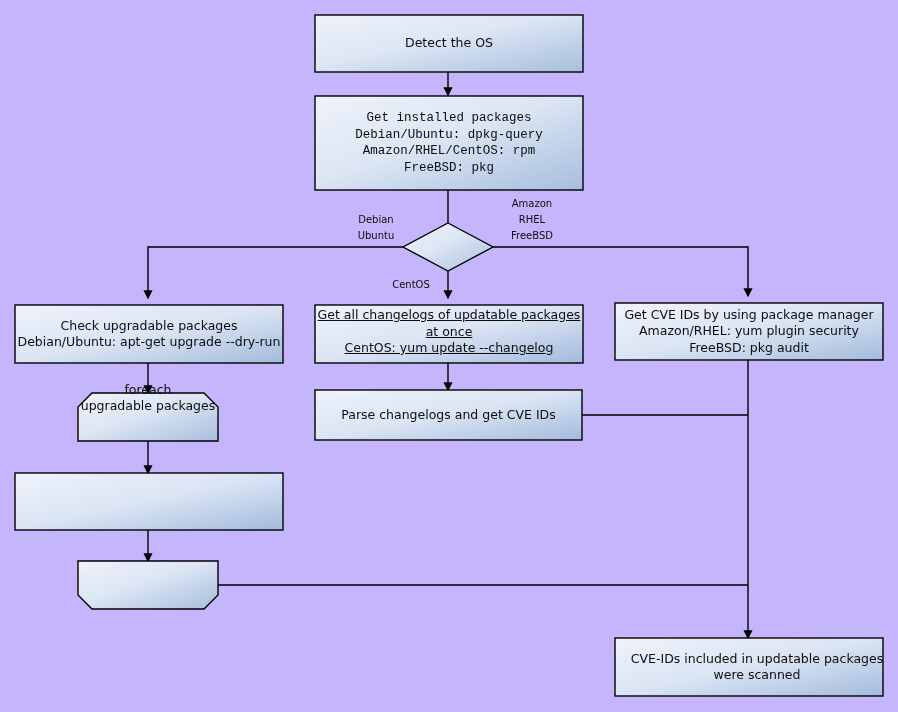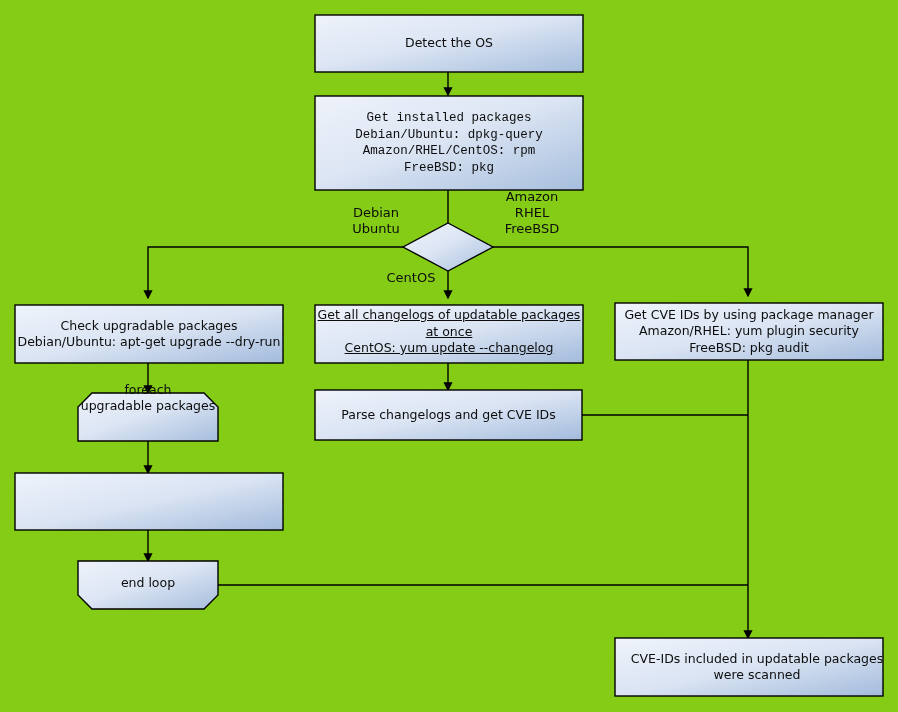--- a/index.html
+++ b/index.html
@@ -7,21 +7,21 @@
     padding: 0;
     background: #ffffff;
   }
   body {
     font-family: "DejaVu Sans", "Liberation Sans", sans-serif;
   }
   #canvas {
     position: relative;
     width: 898px;
     height: 712px;
-    background: #84cc16;
+    background: #c4b5fd;
     overflow: hidden;
   }
   svg.layer {
     position: absolute;
     left: 0;
     top: 0;
     width: 898px;
     height: 712px;
   }
   .node-text {
@@ -32,24 +32,25 @@
     text-align: center;
     color: #0d0d0d;
     font-size: 12.5px;
     line-height: 16.5px;
     white-space: pre-line;
     pointer-events: none;
   }
   .edge-label {
     position: absolute;
     color: #0d0d0d;
-    font-size: 13px;
+    font-size: 10px;
     line-height: 16px;
     text-align: center;
     white-space: pre-line;
+    margin-top: 7px;
   }
 </style>
 </head>
 <body>
 
 <div id="canvas">
 
   <svg class="layer" viewBox="0 0 898 712" xmlns="http://www.w3.org/2000/svg">
     <defs>
       <linearGradient id="nodeGrad" x1="0" y1="0" x2="1" y2="1">
@@ -133,21 +134,20 @@
   <div class="node-text" style="left:615px; top:303px; width:268px; height:57px;">Get CVE IDs by using package manager
 Amazon/RHEL: yum plugin security
 FreeBSD: pkg audit</div>
 
   <div class="node-text" style="left:78px; top:375px; width:140px; height:46px;">foreach
 upgradable  packages</div>
 
 
   <div class="node-text" style="left:315px; top:390px; width:267px; height:50px;border-radius:7px;">Parse changelogs and get CVE IDs</div>
 
-  <div class="node-text" style="left:78px; top:561px; width:140px; height:44px;">end loop</div>
 
   <div class="node-text" style="left:615px; top:638px; width:268px; height:58px;margin-left:8px;">CVE-IDs included in updatable packages
 were scanned</div>
 
   <div class="edge-label" style="left:336px; top:205px; width:80px;">Debian
 Ubuntu</div>
 
   <div class="edge-label" style="left:490px; top:189px; width:84px;">Amazon
 RHEL
 FreeBSD</div>

